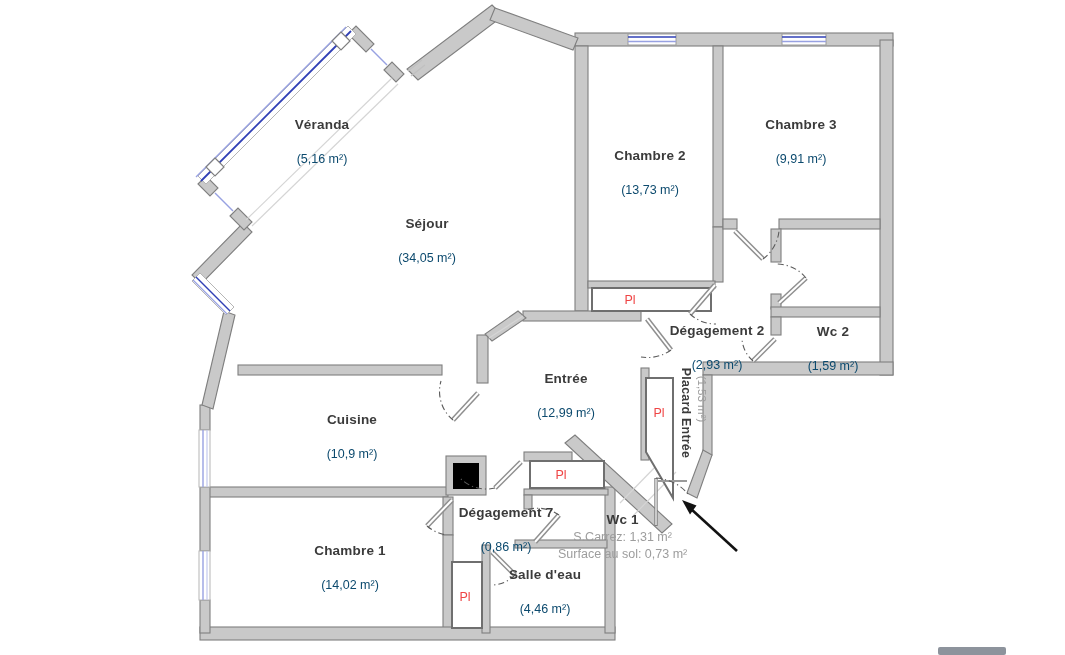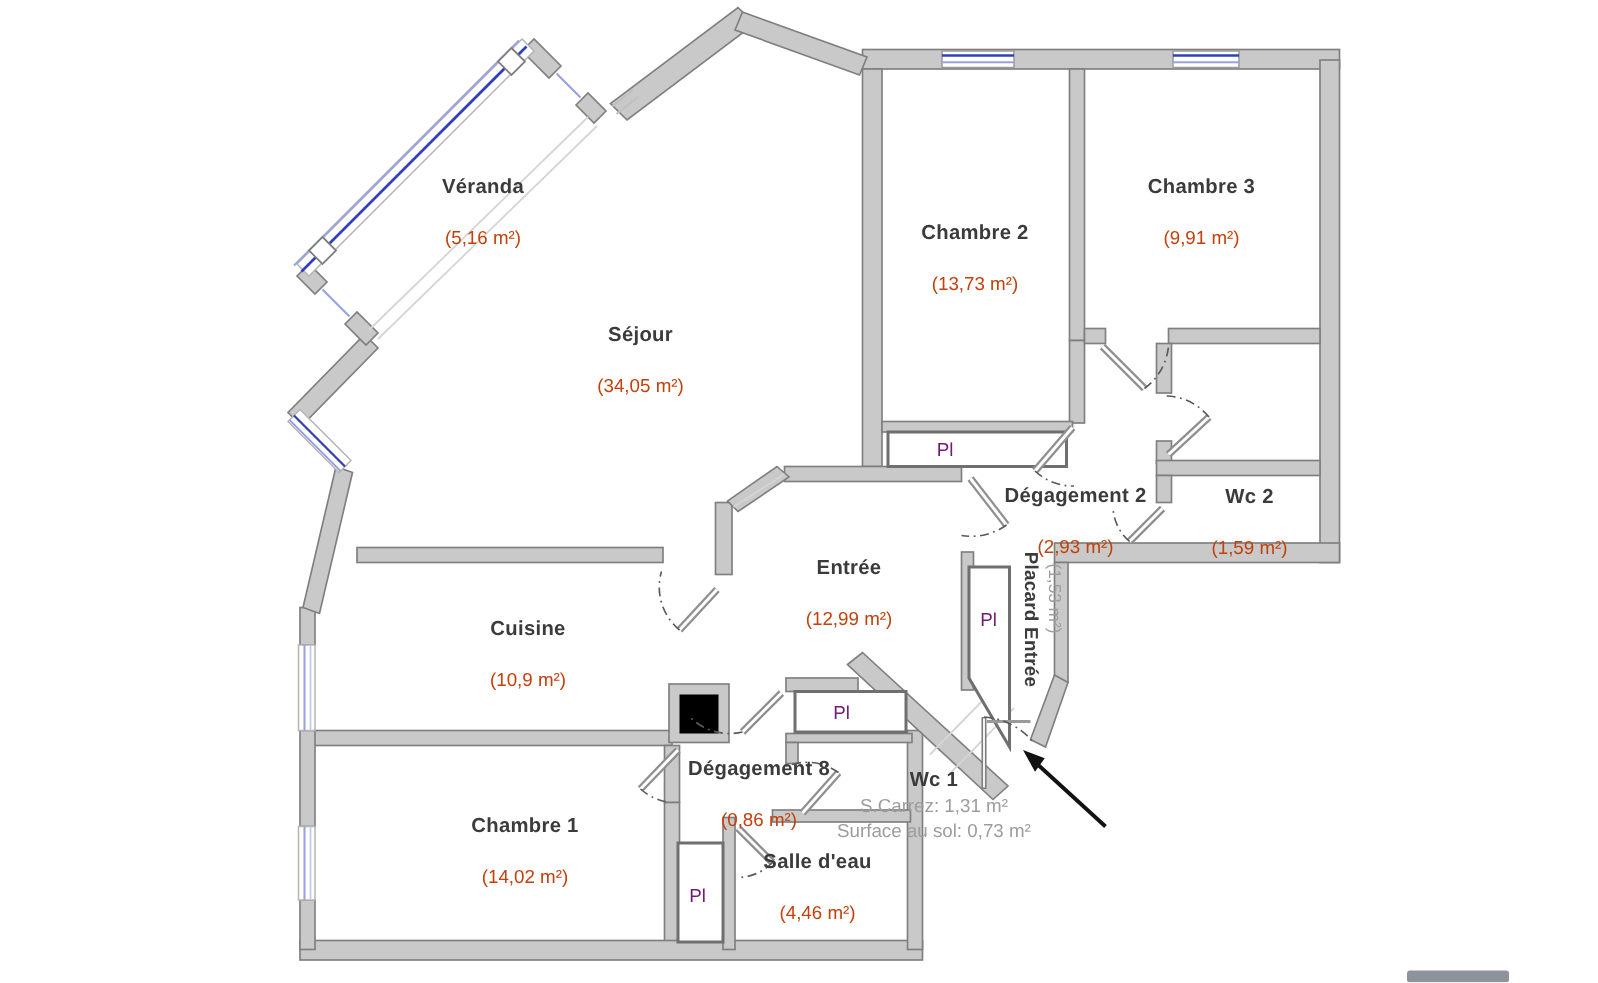--- a/index.html
+++ b/index.html
@@ -1,22 +1,22 @@
 <!DOCTYPE html>
 <html><head>
 <meta charset="utf-8">
 <style>
   html,body{margin:0;padding:0;background:#ffffff;}
   #stage{position:relative;width:1065px;height:655px;background:#ffffff;overflow:hidden;
          font-family:"Liberation Sans",sans-serif;}
   #plan-svg{position:absolute;left:0;top:0;}
   .room-label{position:absolute;transform:translate(-50%,-50%);text-align:center;white-space:nowrap;}
   .rname{font-size:13.5px;font-weight:bold;color:#3b3b3b;letter-spacing:.2px;}
-  .rarea{font-size:12.5px;color:#c2410c;margin-top:20px;}
-  .pl-label{position:absolute;transform:translate(-50%,-50%);font-size:12.5px;color:#701a75;white-space:nowrap;}
+  .rarea{font-size:12.5px;color:#0c4a6e;margin-top:20px;}
+  .pl-label{position:absolute;transform:translate(-50%,-50%);font-size:12.5px;color:#ef4444;white-space:nowrap;}
   .vert{position:absolute;transform:translate(-50%,-50%) rotate(90deg);white-space:nowrap;}
   .vert .rname{font-size:12.5px;}
   .vert.rarea-v{font-size:11.5px;color:#9d9d9d;}
   .wc1-block{position:absolute;left:558px;top:512px;text-align:center;white-space:nowrap;}
   .wc1-block .rname{font-size:13.5px;}
   .wc1-sub{font-size:12.5px;color:#9d9d9d;margin-top:3px;}
 </style>
 </head>
 <body>
 
@@ -236,21 +236,21 @@
     <div class="rname">Entrée</div>
     <div class="rarea">(12,99 m²)</div>
   </div>
 
   <div class="room-label" style="left:352px;top:436px">
     <div class="rname">Cuisine</div>
     <div class="rarea">(10,9 m²)</div>
   </div>
 
   <div class="room-label" style="left:506px;top:529px">
-    <div class="rname">Dégagement 8</div>
+    <div class="rname">Dégagement 7</div>
     <div class="rarea">(0,86 m²)</div>
   </div>
 
   <div class="wc1-block">
     <div class="rname">Wc 1</div>
     <div class="wc1-sub">S.Carrez: 1,31 m²</div>
     <div class="wc1-sub">Surface au sol: 0,73 m²</div>
   </div>
 
   <div class="room-label" style="left:545px;top:591px">

